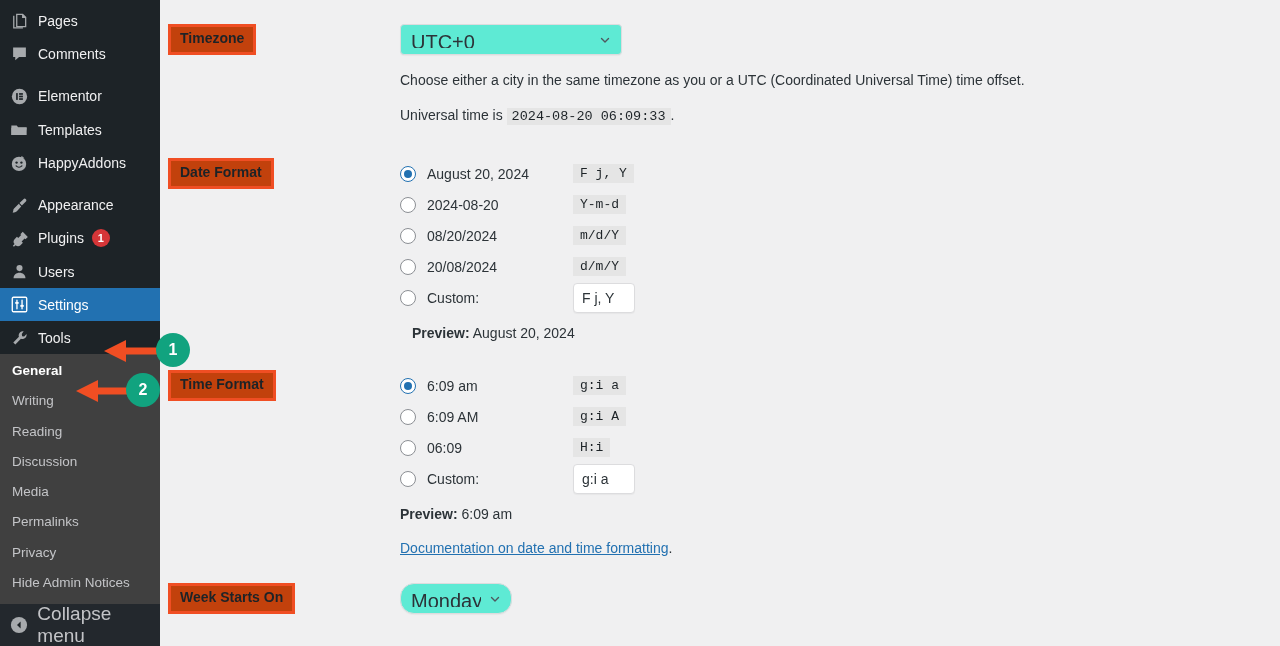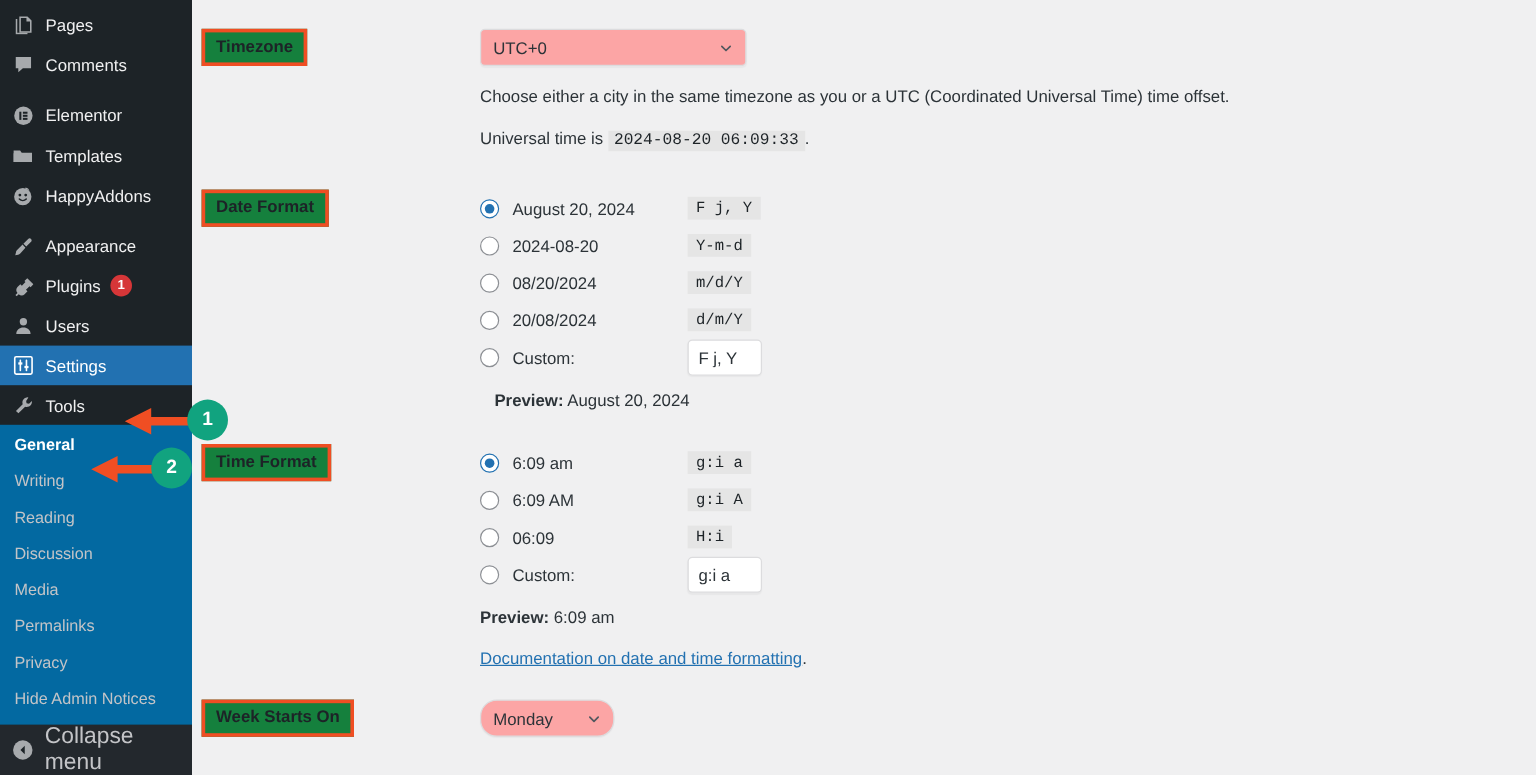--- a/index.html
+++ b/index.html
@@ -51,21 +51,21 @@
     display: inline-flex; align-items: center; justify-content: center;
     min-width: 18px; height: 18px;
     border-radius: 9px;
     background: #d63638;
     color: #fff;
     font-size: 11px; font-weight: 600;
     margin-left: 8px;
     padding: 0 5px;
   }
 
-  .submenu { background: #0369a1; padding: 2px 4px 6px 0; }
+  .submenu { background: #404040; padding: 2px 4px 6px 0; }
   .submenu-item {
     display: block;
     padding: 6px 0 6px 12px;
     font-size: 13.5px;
     color: #c3c4c7;
     line-height: 1.35;
   }
   .submenu-item.current { color: #fff; font-weight: 700; }
 
   .collapse-row {
@@ -91,33 +91,33 @@
   .row-label {
     width: 240px; flex: 0 0 240px;
     padding-left: 8px;
     font-size: 14px; font-weight: 700; color: #1d2327;
   }
   .row-body { flex: 1; }
 
   .hl-label {
     display: inline-block;
     border: 3px solid #f04e23;
-    background: #15803d;
+    background: #c2410c;
     padding: 3px 9px 4px 9px;
     font-size: 14px; font-weight: 700; color: #1d2327;
     line-height: 1.25;
   }
 
   select.wp-select {
     appearance: none; -webkit-appearance: none;
-    background: #fca5a5;
+    background: #5eead4;
     border: 1px solid #dcdcde;
     border-radius: 4px;
     padding: 6px 30px 6px 10px;
-    font-size: 14px;
+    font-size: 20px;
     color: #2c3338;
     font-family: "Liberation Sans", sans-serif;
     box-shadow: 0 1px 1px rgba(0,0,0,.04);
     height: 31px;
   }
   .select-wrap { position: relative; display: inline-block; }
   .select-wrap .caret {
     position: absolute; right: 10px; top: 50%;
     transform: translateY(-50%);
     pointer-events: none; color: #50575e;

